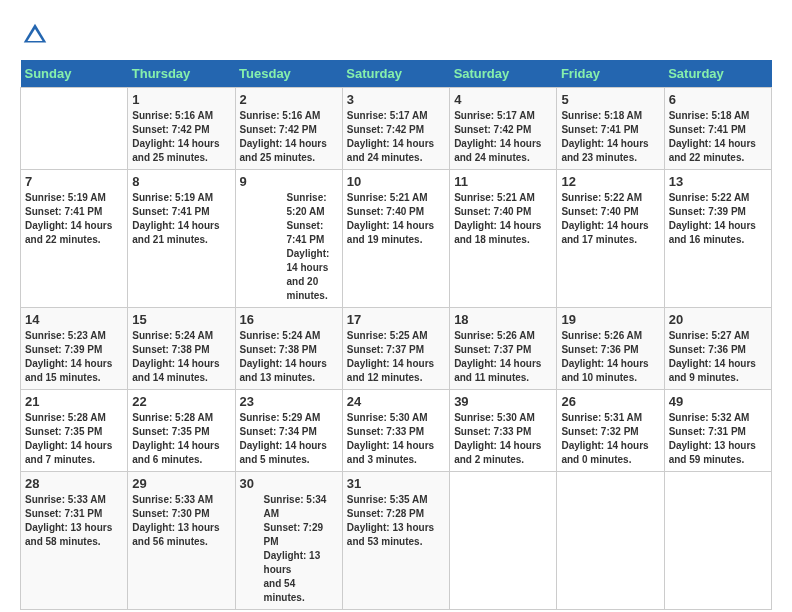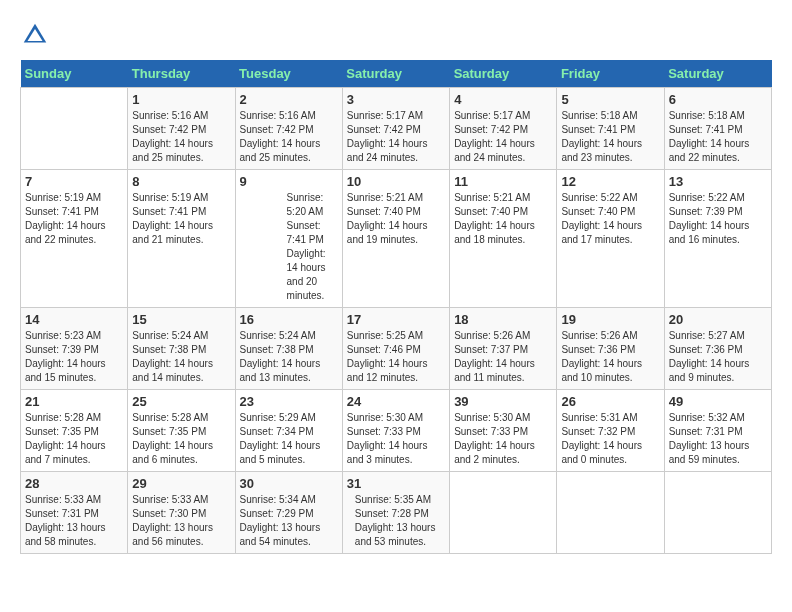--- a/index.html
+++ b/index.html
@@ -77,20 +77,21 @@
     }
     .day-number {
       font-size: 13px;
       font-weight: bold;
       margin-bottom: 2px;
     }
     .day-info {
       font-size: 10px;
       line-height: 1.4;
       color: #333;
+      font-weight: bold;
     }
     .empty-cell {
       background: #fff !important;
     }
   </style>
 </head>
 <body>
 
 <div class="header">
   <div class="logo">
@@ -235,21 +236,21 @@
         <td>
           <div class="day-number">16</div>
           <div class="day-info" style="white-space: pre-line;">Sunrise: 5:24 AM
 Sunset: 7:38 PM
 Daylight: 14 hours
 and 13 minutes.</div>
         </td>
         <td>
           <div class="day-number">17</div>
           <div class="day-info" style="white-space: pre-line;">Sunrise: 5:25 AM
-Sunset: 7:46 PM
+Sunset: 7:37 PM
 Daylight: 14 hours
 and 12 minutes.</div>
         </td>
         <td>
           <div class="day-number">18</div>
           <div class="day-info" style="white-space: pre-line;">Sunrise: 5:26 AM
 Sunset: 7:37 PM
 Daylight: 14 hours
 and 11 minutes.</div>
         </td>
@@ -270,21 +271,21 @@
       </tr>
       <tr>
         <td>
           <div class="day-number">21</div>
           <div class="day-info" style="white-space: pre-line;">Sunrise: 5:28 AM
 Sunset: 7:35 PM
 Daylight: 14 hours
 and 7 minutes.</div>
         </td>
         <td>
-          <div class="day-number">25</div>
+          <div class="day-number">22</div>
           <div class="day-info" style="white-space: pre-line;">Sunrise: 5:28 AM
 Sunset: 7:35 PM
 Daylight: 14 hours
 and 6 minutes.</div>
         </td>
         <td>
           <div class="day-number">23</div>
           <div class="day-info" style="white-space: pre-line;">Sunrise: 5:29 AM
 Sunset: 7:34 PM
 Daylight: 14 hours
@@ -329,28 +330,28 @@
         </td>
         <td>
           <div class="day-number">29</div>
           <div class="day-info" style="white-space: pre-line;">Sunrise: 5:33 AM
 Sunset: 7:30 PM
 Daylight: 13 hours
 and 56 minutes.</div>
         </td>
         <td>
           <div class="day-number">30</div>
-          <div class="day-info" style="white-space: pre-line;">Sunrise: 5:34 AM
+          <div class="day-info" style="white-space: pre-line; margin-left: 24px;">Sunrise: 5:34 AM
 Sunset: 7:29 PM
 Daylight: 13 hours
 and 54 minutes.</div>
         </td>
         <td>
           <div class="day-number">31</div>
-          <div class="day-info" style="white-space: pre-line; margin-left: 8px;">Sunrise: 5:35 AM
+          <div class="day-info" style="white-space: pre-line;">Sunrise: 5:35 AM
 Sunset: 7:28 PM
 Daylight: 13 hours
 and 53 minutes.</div>
         </td>
         <td class="empty-cell"></td>
         <td class="empty-cell"></td>
         <td class="empty-cell"></td>
       </tr>
     </tbody>
 </table>

